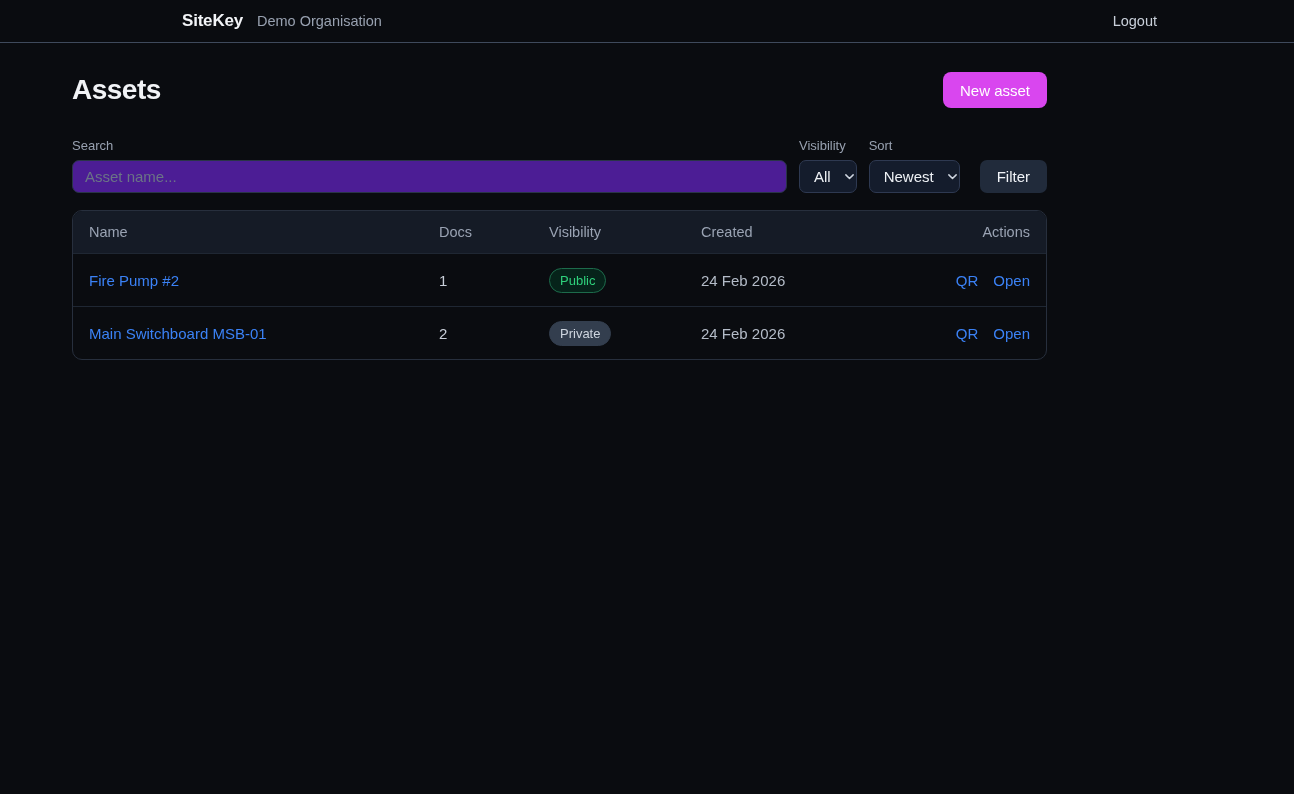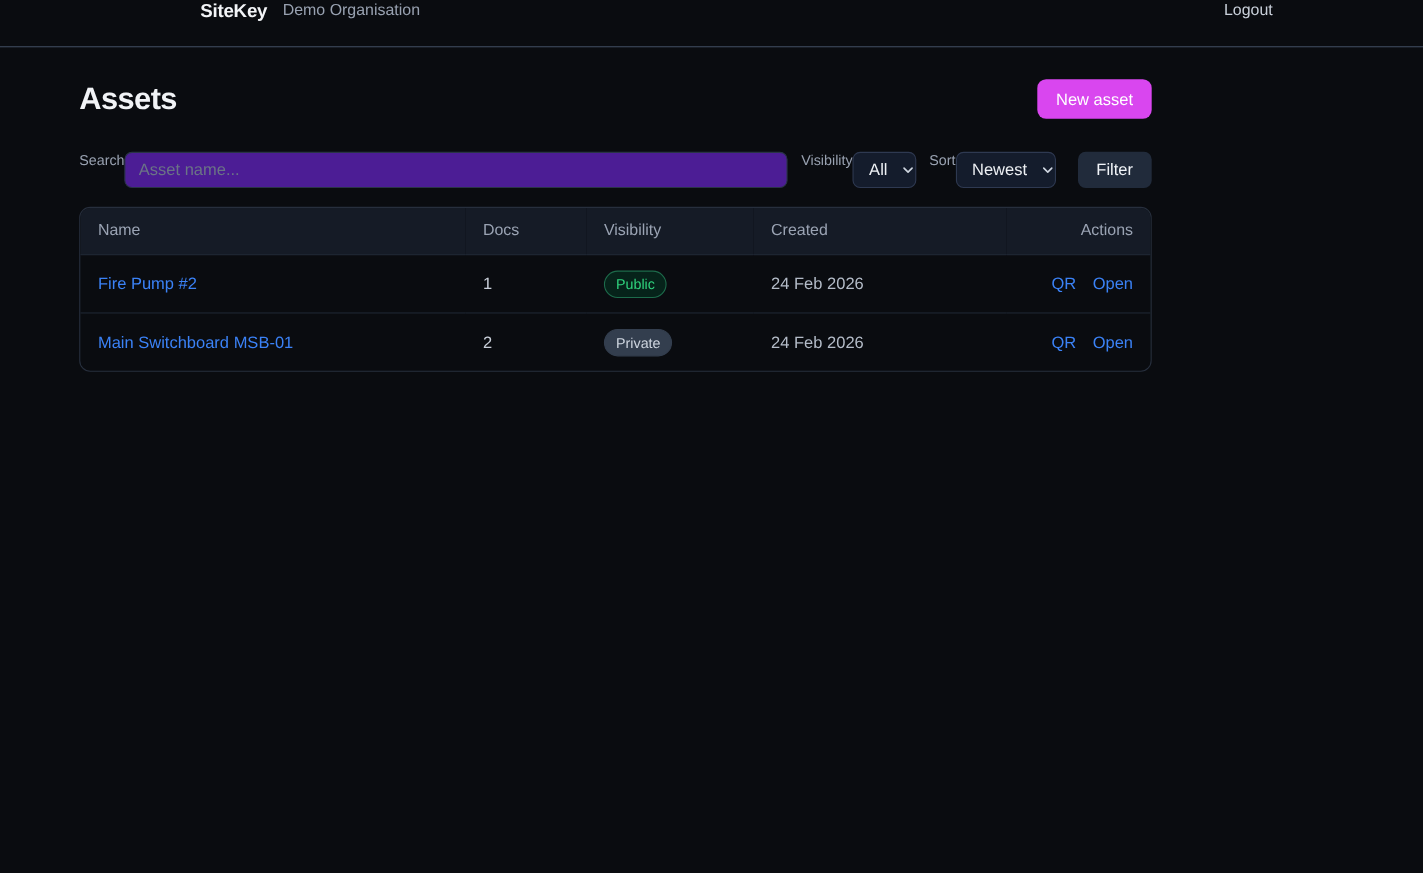--- a/index.html
+++ b/index.html
@@ -12,21 +12,21 @@
     height: 794px;
     overflow: hidden;
   }
   .container { width: 975px; margin-left: 72px; }
 
   
   .topbar {
     height: 43px;
     border-bottom: 1px solid #3f4a5c;
     display: flex;
-    align-items: flex-start;
+    align-items: center;
   }
   .topbar-inner { display: flex; align-items: center; width: 975px; margin-left: 182px; }
   .brand { font-size: 17px; font-weight: 700; color: #f2f4f7; letter-spacing: -0.2px; }
   .org { font-size: 14.5px; color: #98a1b0; margin-left: 14px; }
   .logout { margin-left: auto; font-size: 14.5px; color: #c9d0da; text-decoration: none; cursor: pointer; }
 
   
   .title-row { display: flex; align-items: center; justify-content: space-between; margin-top: 29px; }
   .page-title { margin: 0; font-size: 28px; font-weight: 700; color: #f1f3f6; letter-spacing: -0.5px; }
   .btn-primary {
@@ -36,21 +36,21 @@
     border-radius: 8px;
     height: 36px;
     padding: 0 17px;
     font-size: 15px;
     font-family: inherit;
     cursor: pointer;
   }
 
   
   .filters { display: flex; align-items: flex-end; margin-top: 30px; }
-  .field { display: flex; flex-direction: row; }
+  .field { display: flex; flex-direction: column; }
   .field-label { font-size: 13px; color: #98a1b0; margin-bottom: 7px; }
   .search-field { flex: 1; }
   .text-input {
     height: 33px;
     background: #4c1d95;
     border: 1px solid #2a3447;
     border-radius: 7px;
     padding: 0 12px;
     color: #e5e9ef;
     font-size: 15px;

